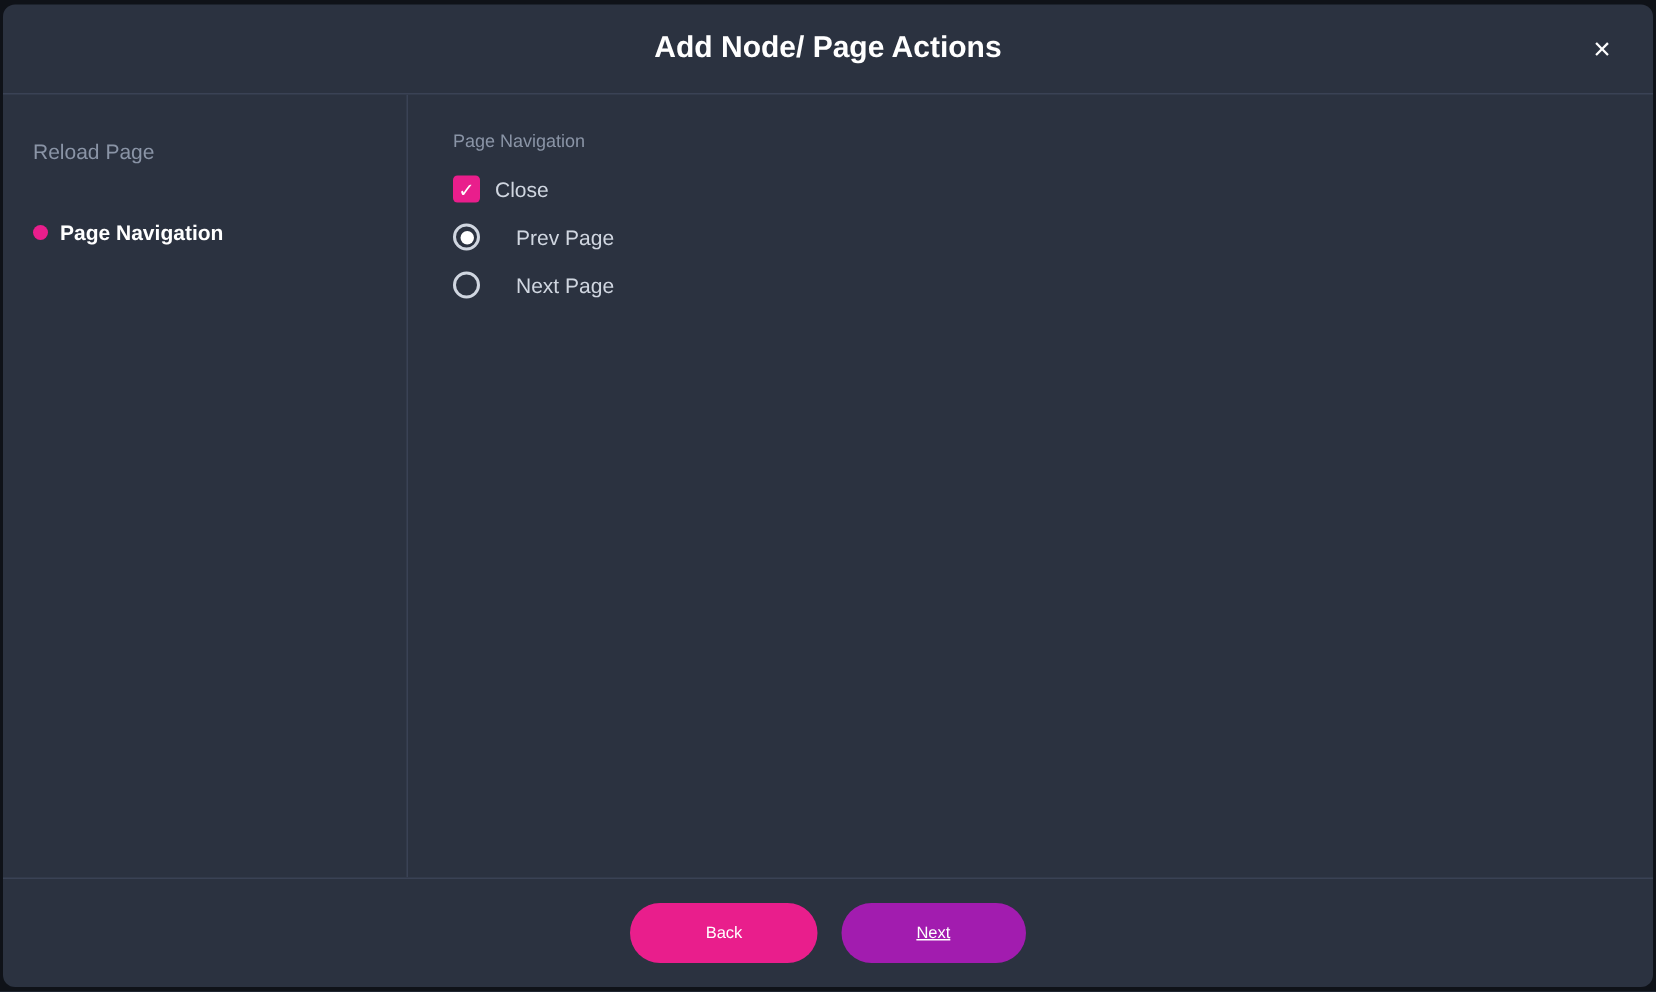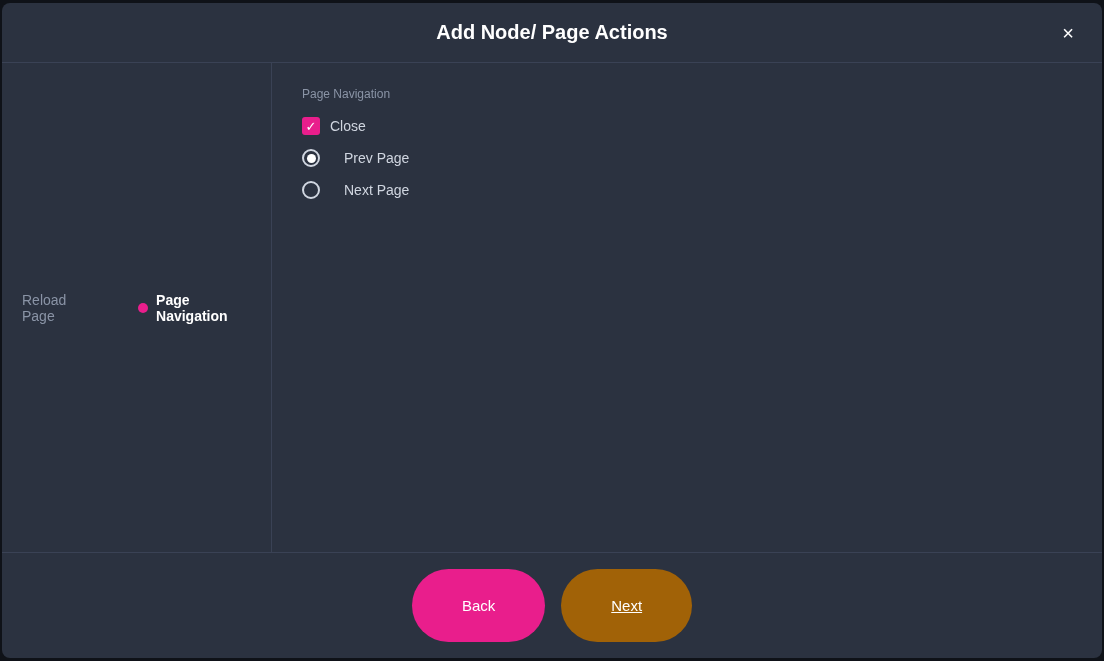--- a/index.html
+++ b/index.html
@@ -72,22 +72,22 @@
       display: flex;
       flex: 1;
       overflow: hidden;
     }
 
     .sidebar {
       width: 270px;
       padding: 20px 0;
       border-right: 1px solid #3a4255;
       display: flex;
-      flex-direction: row;
-      gap: 4px;
+      flex-direction: column;
+      gap: 18px;
     }
 
     .sidebar-item {
       padding: 10px 20px;
       color: #8a94a6;
       font-size: 14px;
       cursor: pointer;
       display: flex;
       align-items: center;
       gap: 8px;
@@ -198,33 +198,33 @@
       align-items: center;
       justify-content: center;
       padding: 16px 20px;
       gap: 16px;
       border-top: 1px solid #3a4255;
     }
 
     .btn {
       border: none;
       border-radius: 50px;
-      padding: 28px 50px;
-      font-size: 15px;
+      padding: 14px 50px;
+      font-size: 11px;
       font-weight: 500;
       cursor: pointer;
     }
 
     .btn-back {
       background: #e91e8c;
       color: #ffffff;
     }
 
     .btn-next {
-      background: #a16207;
+      background: #a21caf;
       color: #ffffff;
       text-decoration: underline;
     }
   </style>
 </head>
 <body>
 
 <div class="modal-overlay">
   <div class="modal">
 

